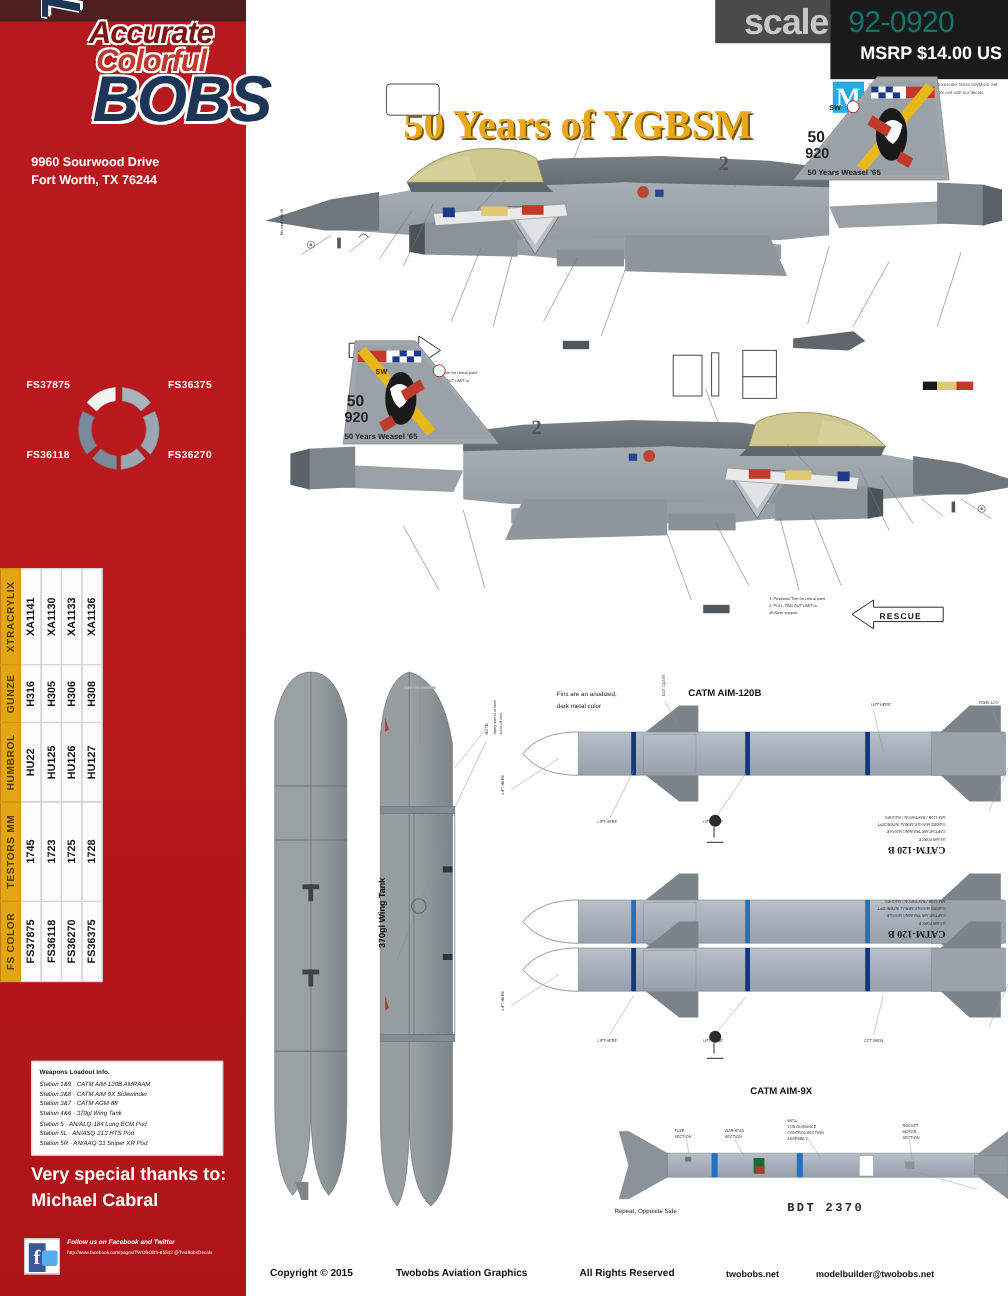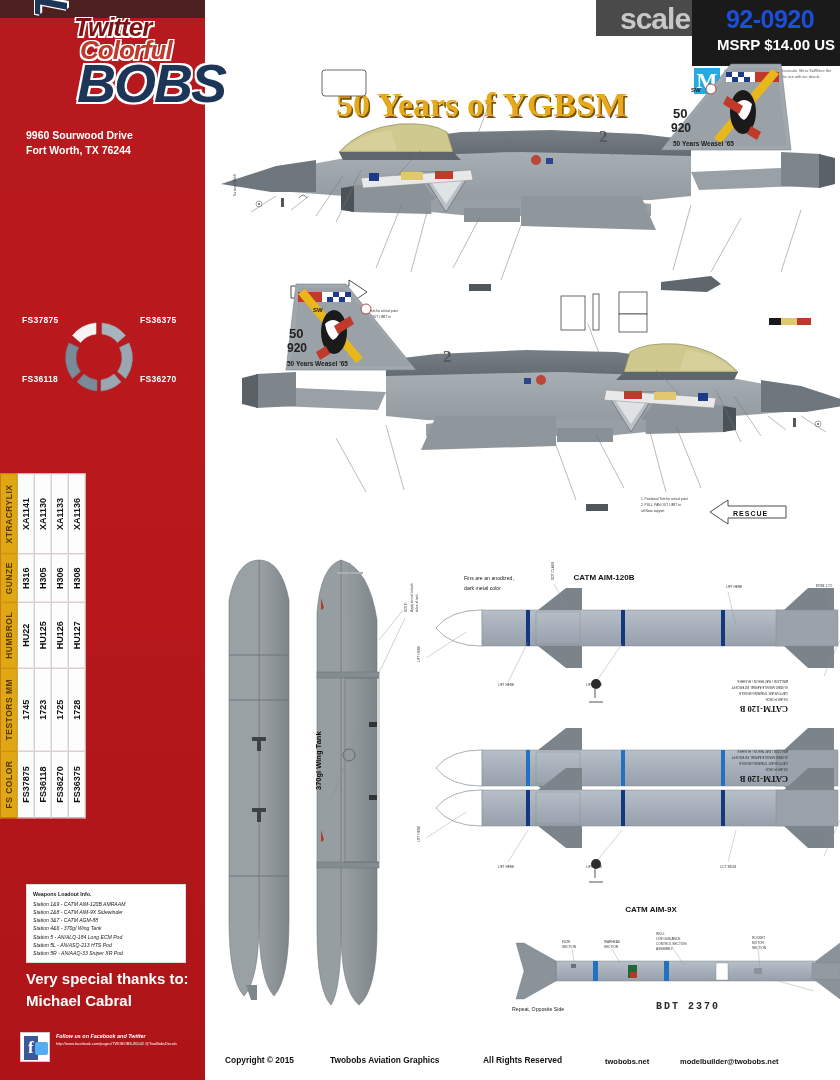--- a/index.html
+++ b/index.html
@@ -129,22 +129,22 @@
     font-size:30px; font-weight:bold; letter-spacing:-1px; line-height:1.1;
   }
   .sm-logo .a { color:#c8c8c8; }
   .sm-logo .b { color:#8cc63f; }
 
   .msrp-box {
     position:absolute; left:692px; top:0; width:148px; height:66px;
     background:#1a1a1a;
   }
   .msrp-sn {
-    position:absolute; left:700px; top:5px; width:140px;
-    color:#1d4ed8; font-size:25px; font-weight:bold; letter-spacing:-.5px; text-align:center;
+    position:absolute; left:681px; top:5px; width:140px;
+    color:#0f766e; font-size:25px; font-weight:normal; letter-spacing:-.5px; text-align:center;
   }
   .msrp-txt {
     position:absolute; left:692px; top:36px; width:168px;
     color:#fff; font-size:15px; font-weight:bold; text-align:center;
   }
   .micro {
     position:absolute; left:694px; top:68px; width:146px; height:30px;
   }
   .micro-m {
     position:absolute; left:0; top:0; width:26px; height:26px; background:#27aae1;
@@ -199,21 +199,21 @@
 </head>
 <body>
 
 <div id="page">
 
   <div class="left-panel">
     <div class="panel-darktop"></div>
 
     <div class="logo-wrap">
       <div class="logo-two">TWO</div>
-      <div class="logo-accurate">Twitter</div>
+      <div class="logo-accurate">Accurate</div>
       <div class="logo-colorful">Colorful</div>
       <div class="logo-bobs">BOBS</div>
     </div>
 
     <div class="addr">
       <div>9960 Sourwood Drive</div>
       <div>Fort Worth, TX 76244</div>
     </div>
 
 

